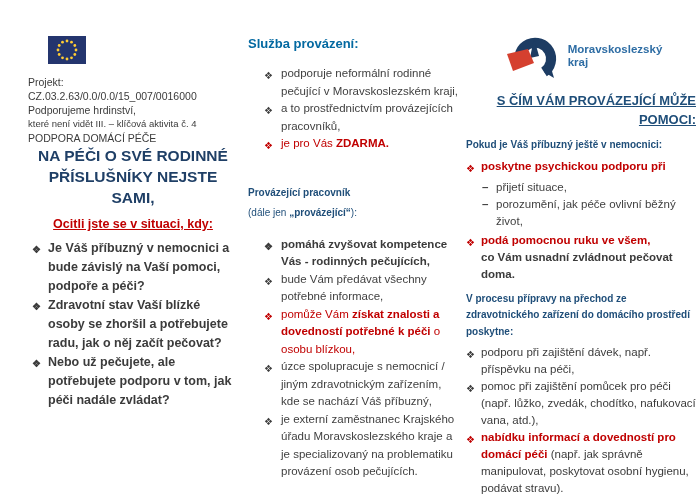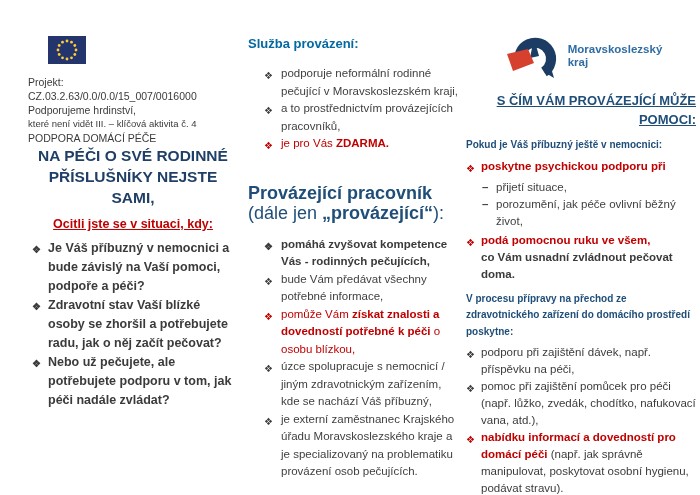--- a/index.html
+++ b/index.html
@@ -24,21 +24,21 @@
   .blist{list-style:none;margin:8px 0 0 0;padding:0;}
   .blist li{display:flex;align-items:flex-start;}
   .mk{flex:0 0 16px;font-size:10px;padding-top:1px;}
   .left-bullets{font-size:12.5px;line-height:19px;font-weight:bold;color:#3b3b3b;margin-left:4px;}
   .cta{margin-top:9px;color:#c00000;font-weight:bold;font-size:13.5px;text-decoration:underline;}
 
   
   .mid-heading{color:#0369a1;font-weight:bold;font-size:13px;line-height:16px;}
   .mid-bullets{margin:13px 0 0 16px;font-size:11.5px;line-height:17.5px;color:#3f3f3f;}
   .mid-bullets .mk{flex:0 0 17px;padding-top:2px;}
-  .worker-heading{margin-top:28px;color:#1f4e79;font-size:18px;line-height:20px;}
+  .worker-heading{margin-top:28px;color:#1f4e79;font-size:10px;line-height:20px;}
   .worker-heading .l1{font-weight:bold;}
   .red{color:#c00000;}
   .rb{color:#c00000;font-weight:bold;}
   .db{color:#3b3b3b;font-weight:bold;}
 
   
   .msk-logo{display:flex;align-items:center;justify-content:center;gap:6px;margin-left:6px;}
   .msk-text{color:#2e6da4;font-size:11.5px;line-height:13px;font-weight:bold;}
   .msk-heading{margin-top:9px;text-align:right;color:#1f4e79;font-weight:bold;font-size:13px;line-height:19px;}
   .msk-heading span{text-decoration:underline;}

